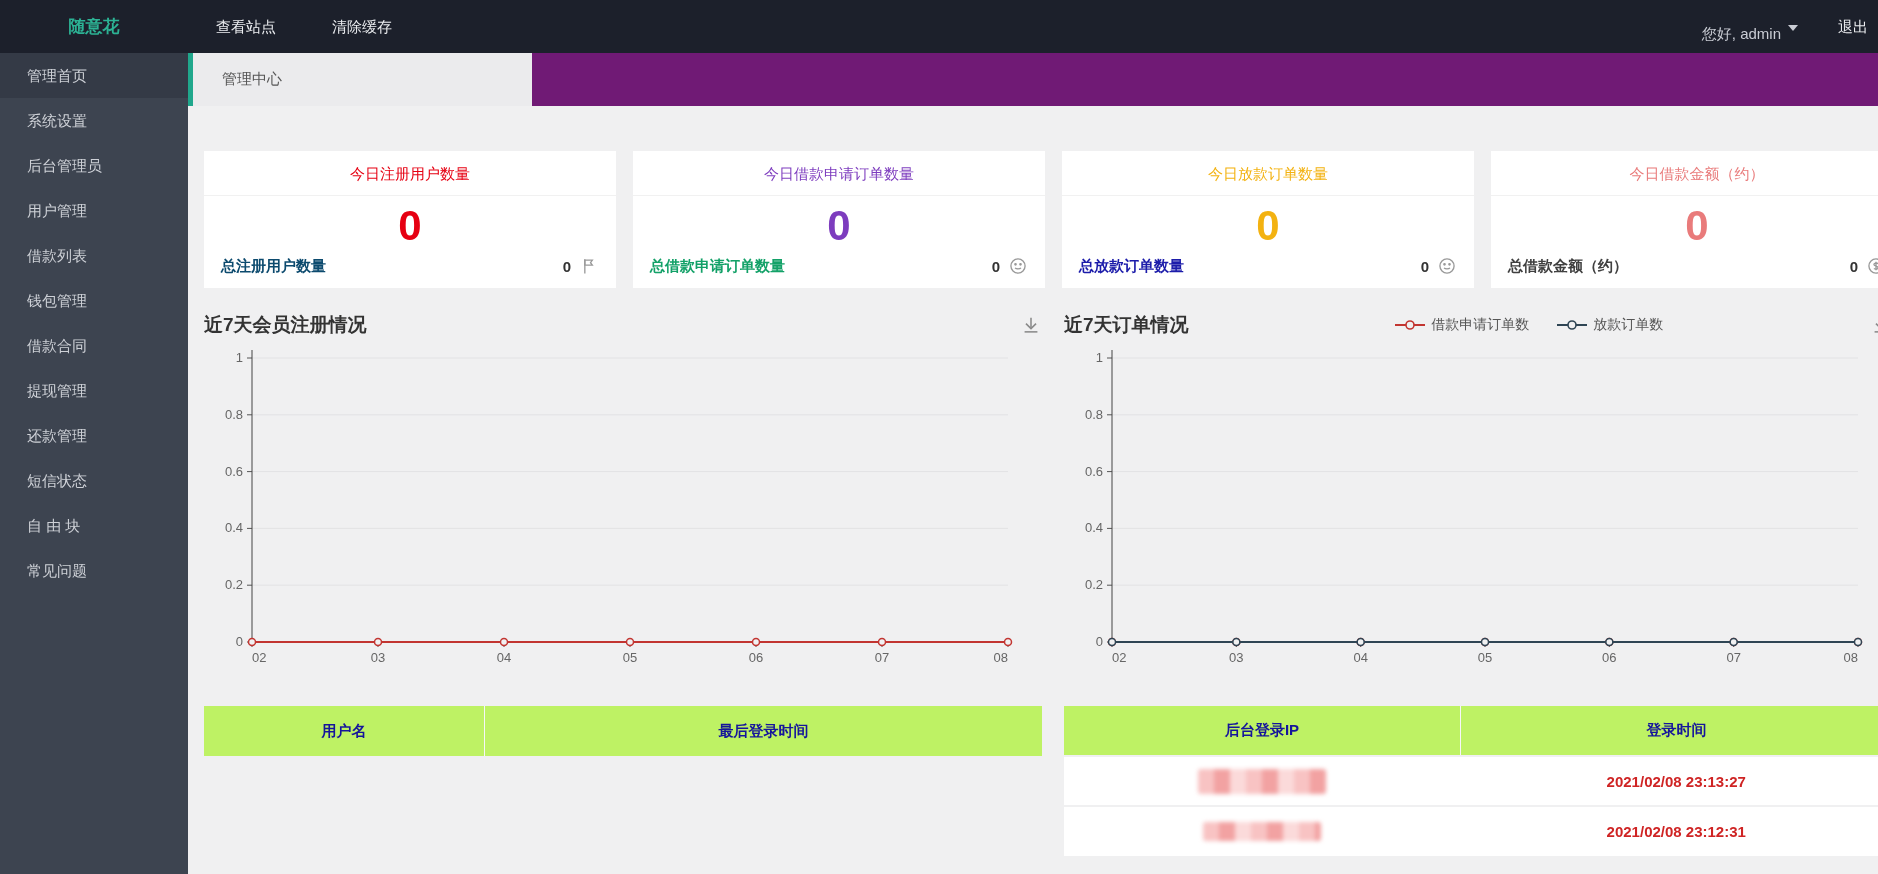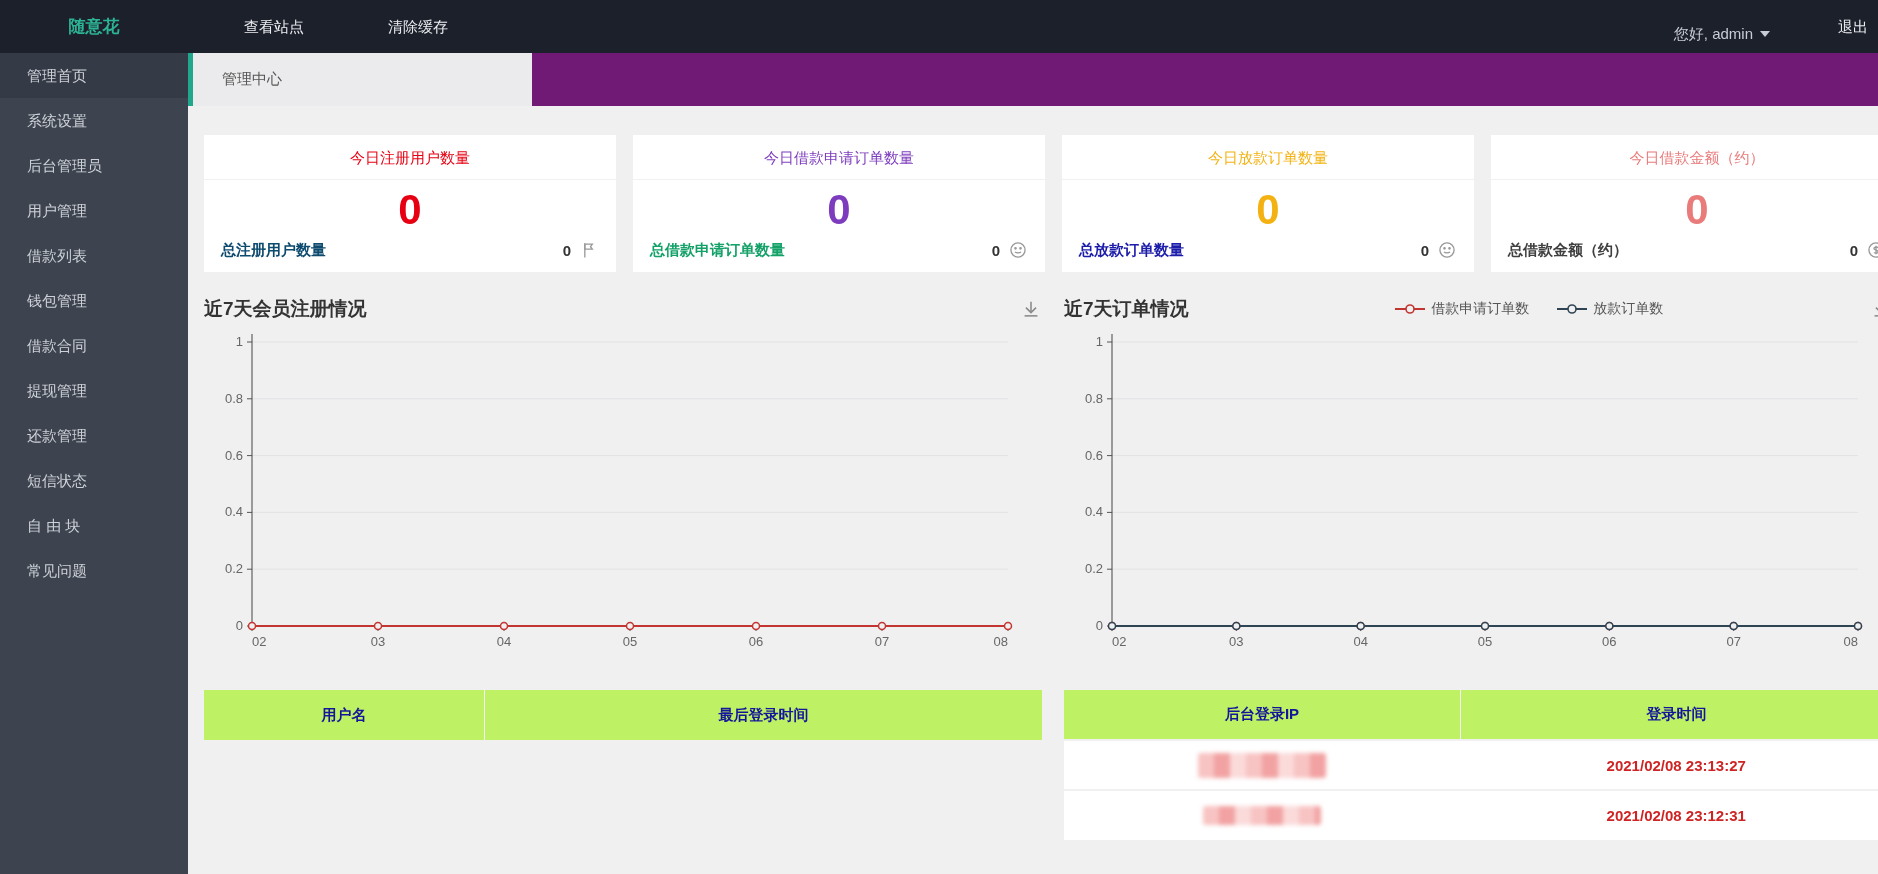--- a/index.html
+++ b/index.html
@@ -1,44 +1,44 @@
 <!DOCTYPE html>
 <html><head>
 <meta charset="utf-8">
 <style>
   * { margin:0; padding:0; box-sizing:border-box; }
   html,body { width:1878px; height:874px; overflow:hidden; background:#f0f0f1;
               font-family:"Liberation Sans","DejaVu Sans",sans-serif; }
 
   
-  .navbar { height:53px; background:#1c202b; display:flex; align-items:center;gap:28px; }
+  .navbar { height:53px; background:#1c202b; display:flex; align-items:center; }
   .logo { width:188px; text-align:center; color:#2cb294; font-size:17px; font-weight:bold; cursor:pointer; }
   .nav-link { padding:0 28px; line-height:53px; color:#ebedf0; font-size:15px; cursor:pointer; }
   .nav-spacer { flex:1; }
-  .greeting { color:#c9ccd4; font-size:15px; margin-right:14px; display:flex; align-items:center; gap:7px; cursor:pointer;margin-top:15px; }
+  .greeting { color:#c9ccd4; font-size:15px; margin-right:14px; display:flex; align-items:flex-start; gap:7px; cursor:pointer;margin-top:15px; }
   .caret { width:0; height:0; border-left:5px solid transparent; border-right:5px solid transparent; border-top:6px solid #c9ccd4; }
   .logout { color:#ebedf0; font-size:15px; padding:0 10px 0 26px; line-height:53px; cursor:pointer; }
 
   
   .layout { display:flex; height:821px; }
   .sidebar { width:188px; background:#3d4450; flex:none; }
   .sidebar-item { height:45px; line-height:45px; padding-left:27px; color:#ced1d7; font-size:15px; cursor:pointer; }
   .sidebar-item.active { background:#343a46; }
   .main { flex:1; background:#f0f0f1; overflow:hidden; }
 
   
   .tabbar { height:53px; background:#701a75; }
   .tab { display:inline-flex; align-items:center; height:53px; background:#ebebed;
          border-left:5px solid #20a78c; padding:0 250px 0 29px; color:#555; font-size:15px; cursor:pointer; }
 
   
   .content { padding:29px 0 0 16px; }
 
   .cards { display:grid; grid-template-columns:repeat(4,412px); gap:17px; }
-  .stat-card { background:#fff; height:137px; display:flex; flex-direction:column; }
+  .stat-card { background:#fff; height:137px; display:flex; flex-direction:column;margin-top:16px; }
   .card-title { text-align:center; padding:14px 0 11px; font-size:15px; border-bottom:1px solid #f1f1f1; }
   .card-value { text-align:center; font-size:42px; font-weight:bold; flex:1; line-height:60px; }
   .card-footer { display:flex; align-items:center; padding:0 17px 13px; font-size:15px; }
   .card-footer .flabel { font-weight:bold; }
   .card-footer .fright { margin-left:auto; display:flex; align-items:center; gap:8px; }
   .card-footer .fvalue { color:#333; font-weight:bold; }
   .mini-icon { width:20px; height:20px; color:#999; display:block; }
 
   
   .charts { display:grid; grid-template-columns:838px 828px; gap:22px; margin-top:20px; }

